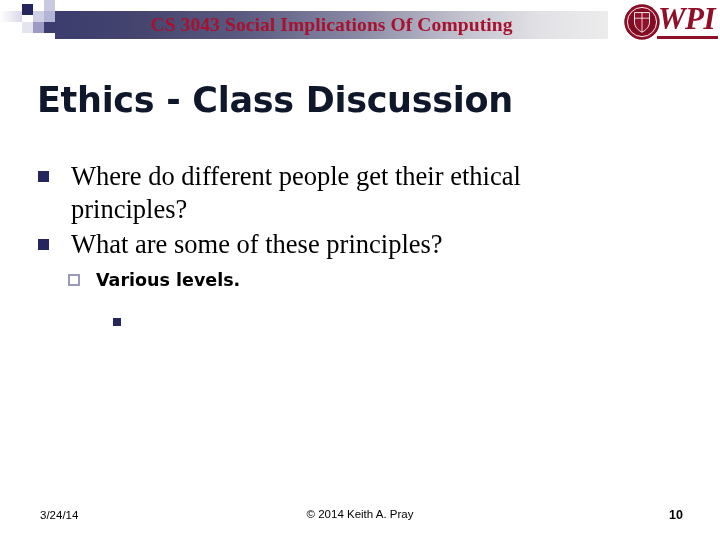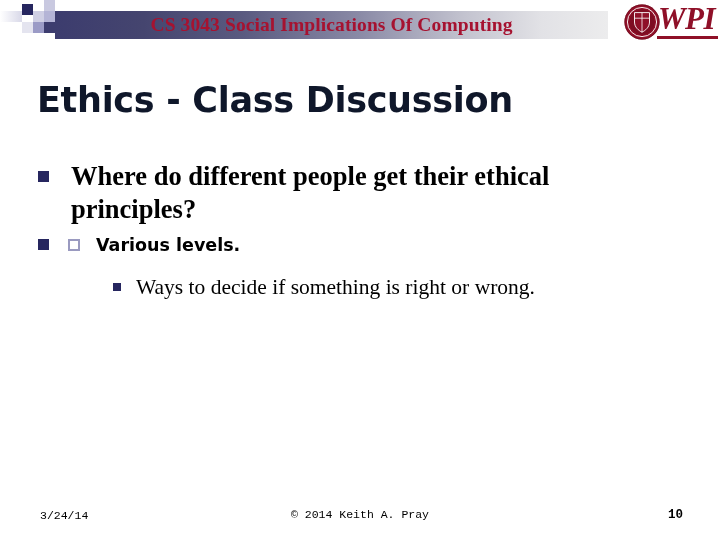--- a/index.html
+++ b/index.html
@@ -134,21 +134,20 @@
 
   .b1 {
     position: relative;
     margin: 0 0 2px 0;
     padding-left: 71px;
     padding-right: 105px;
     font-family: "Liberation Serif", serif;
     font-size: 26.5px;
     line-height: 33px;
     color: #000000;
-    font-weight: bold;
   }
   .b1 .bullet {
     position: absolute;
     left: 38px;
     top: 11px;
     width: 11px;
     height: 11px;
     background: #26265f;
   }
 
@@ -190,21 +189,21 @@
     background: #26265f;
   }
 
   
   .footer {
     position: absolute;
     left: 0;
     top: 505px;
     width: 720px;
     height: 24px;
-    font-family: Liberation Mono, monospace;
+    font-family: Liberation Sans, sans-serif;
     font-size: 11.5px;
     color: #000000;
   }
   .footer-date {
     position: absolute;
     left: 40px;
     top: 4px;
   }
   .footer-copyright {
     position: absolute;
@@ -263,31 +262,31 @@
 
   <div class="body">
 
     <div class="b1">
       <span class="bullet"></span>
       <span>Where do different people get their ethical principles?</span>
     </div>
 
     <div class="b1">
       <span class="bullet"></span>
+      <span>What are some of these principles?</span>
     </div>
 
     <div class="b2">
       <span class="bullet-hollow"></span>
       <span>Various levels.</span>
     </div>
 
 
     <div class="b3">
       <span class="bullet-sm"></span>
-      <span>Ways to decide if something is right or wrong.</span>
     </div>
 
   </div>
 
   <div class="footer">
     <div class="footer-date">3/24/14</div>
     <div class="footer-copyright">© 2014 Keith A. Pray</div>
     <div class="footer-page">10</div>
   </div>
 

